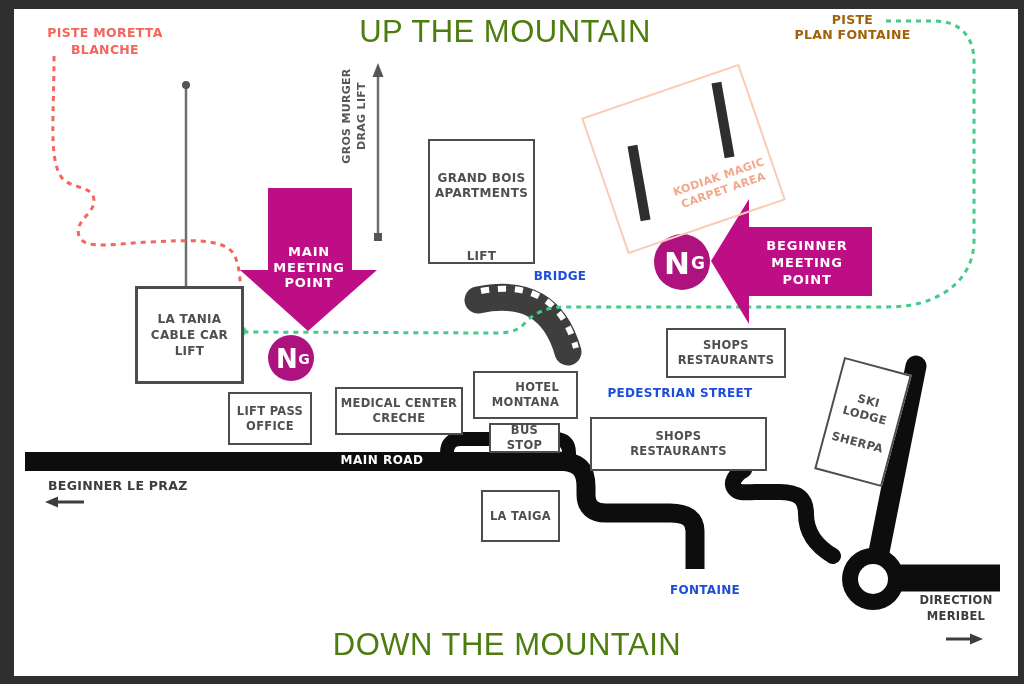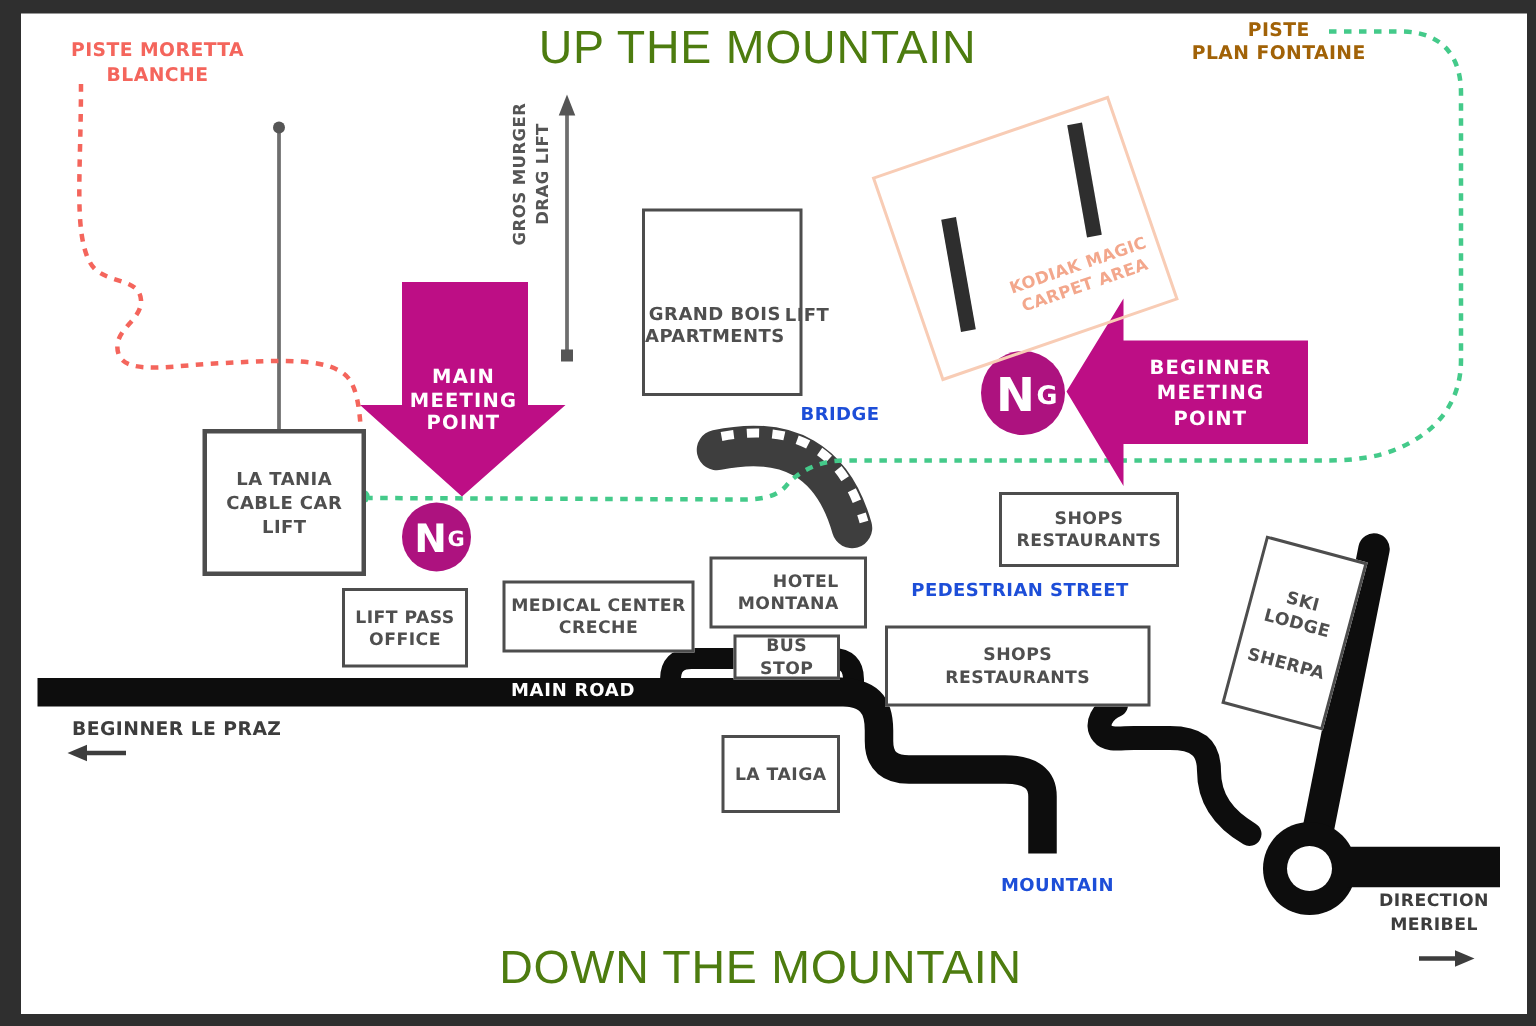--- a/index.html
+++ b/index.html
@@ -94,21 +94,21 @@
   <div class="lbl red" style="left:45px;top:24px;width:120px;font-size:12.5px;line-height:17px;">PISTE MORETTA
 BLANCHE</div>
 
   <div class="lbl title" style="left:322px;top:627px;width:370px;">DOWN THE MOUNTAIN</div>
   <div class="lbl green" style="left:790px;top:12px;width:125px;font-size:12.5px;line-height:15px;">PISTE
 PLAN FONTAINE</div>
 
   <div class="lbl" style="left:301px;top:101px;width:106px;height:30px;font-size:11px;line-height:15px;color:#555;transform:rotate(-90deg);transform-origin:center;">GROS MURGER
 DRAG LIFT</div>
 
-  <div class="box" style="left:428px;top:139px;width:103px;height:121px;flex-direction:row;justify-content:flex-start;font-size:12px;line-height:15px;">
+  <div class="box" style="left:428px;top:139px;width:103px;height:121px;flex-direction:column;justify-content:flex-start;font-size:12px;line-height:15px;gap:31px;">
     <div style="margin-top:30px;">GRAND BOIS
 APARTMENTS</div>
     <div style="margin-top:17px;">LIFT</div>
   </div>
 
   <div style="position:absolute;left:600px;top:87px;width:163px;height:140px;border:2px solid #f8ccb5;transform:rotate(-19deg);z-index:5;">
     <div class="lbl peach" style="right:2px;bottom:20px;width:104px;font-size:11px;line-height:14px;">KODIAK MAGIC
 CARPET AREA</div>
   </div>
 
@@ -142,21 +142,21 @@
   </div>
 
   <div class="lbl" style="left:525px;top:269px;width:70px;font-size:12px;">BRIDGE</div>
 
   <div class="lbl" style="left:605px;top:386px;width:150px;font-size:12px;">PEDESTRIAN STREET</div>
 
   <div class="lbl white" style="left:340px;top:453px;width:84px;font-size:12px;letter-spacing:.5px;z-index:25;">MAIN ROAD</div>
 
   <div class="lbl" style="left:48px;top:478px;width:150px;text-align:left;font-size:12.5px;color:#3d3d3d;">BEGINNER LE PRAZ</div>
 
-  <div class="lbl" style="left:660px;top:583px;width:90px;font-size:12px;">MOUNTAIN</div>
+  <div class="lbl" style="left:660px;top:583px;width:90px;font-size:12px;">FONTAINE</div>
 
   <div class="lbl" style="left:912px;top:592px;width:88px;font-size:11.5px;line-height:16px;color:#3d3d3d;">DIRECTION
 MERIBEL</div>
 
   <div class="lbl white" style="left:262px;top:244px;width:94px;font-size:13px;line-height:15.5px;letter-spacing:.8px;">MAIN
 MEETING
 POINT</div>
   <div class="lbl white" style="left:757px;top:237px;width:100px;font-size:13px;line-height:17px;letter-spacing:.8px;">BEGINNER
 MEETING
 POINT</div>

